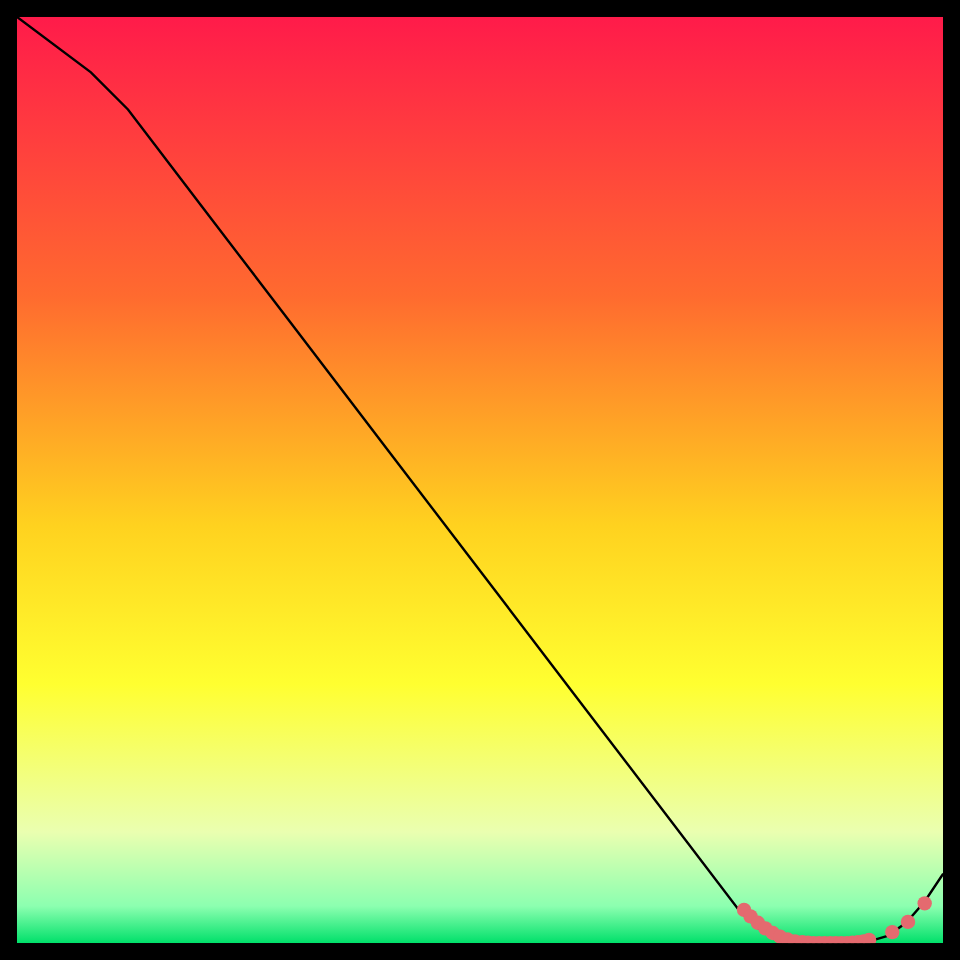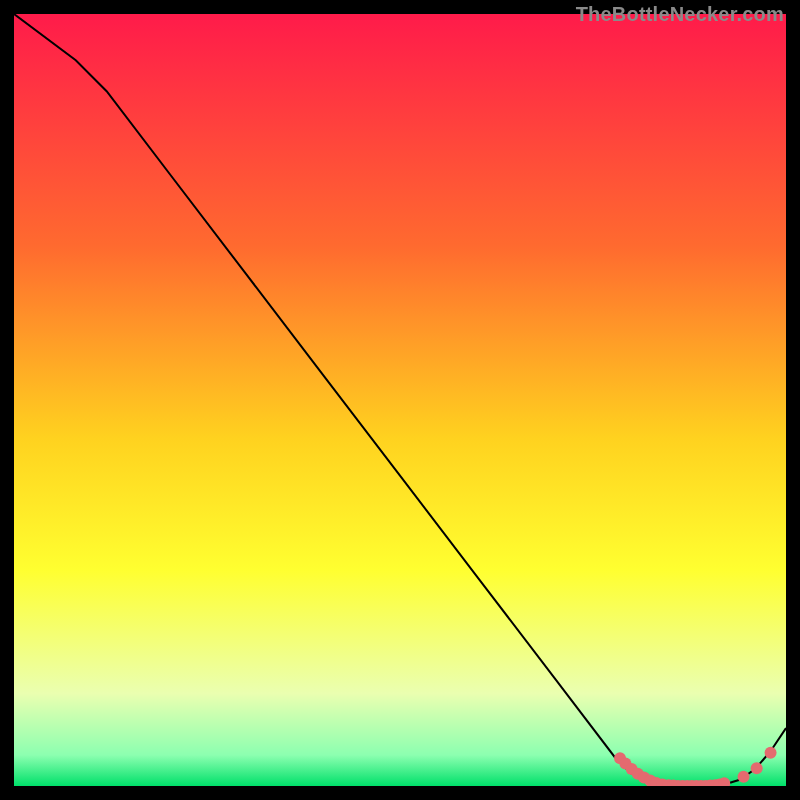--- a/index.html
+++ b/index.html
@@ -47,21 +47,20 @@
     top: 0;
     width: 100%;
     height: 100%;
     z-index: 10;
   }
 </style>
 </head>
 <body>
 
 <div class="chart-container">
-  <div class="watermark">TheBottleNecker.com</div>
   <div class="plot-area">
     <svg class="gradient-bg" viewBox="0 0 772 772" preserveAspectRatio="none">
       <defs>
         <linearGradient id="bg-grad" x1="0" y1="0" x2="0" y2="1">
             <stop offset="0%" stop-color="#ff1b4a"></stop>
             <stop offset="30%" stop-color="#ff6a2f"></stop>
             <stop offset="55.00000000000001%" stop-color="#ffd21f"></stop>
             <stop offset="72%" stop-color="#ffff30"></stop>
             <stop offset="88%" stop-color="#eaffb0"></stop>
             <stop offset="96%" stop-color="#8cffb0"></stop>

